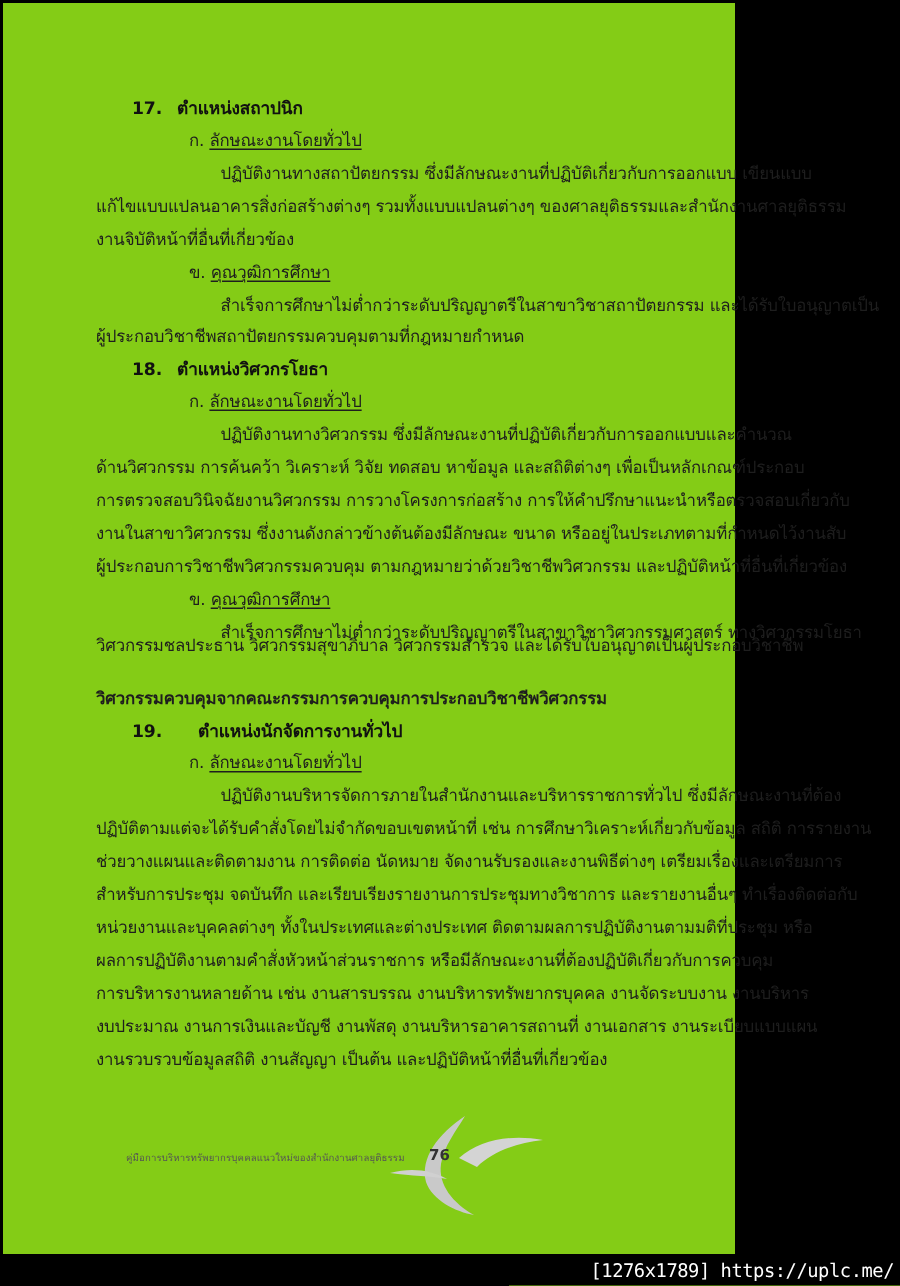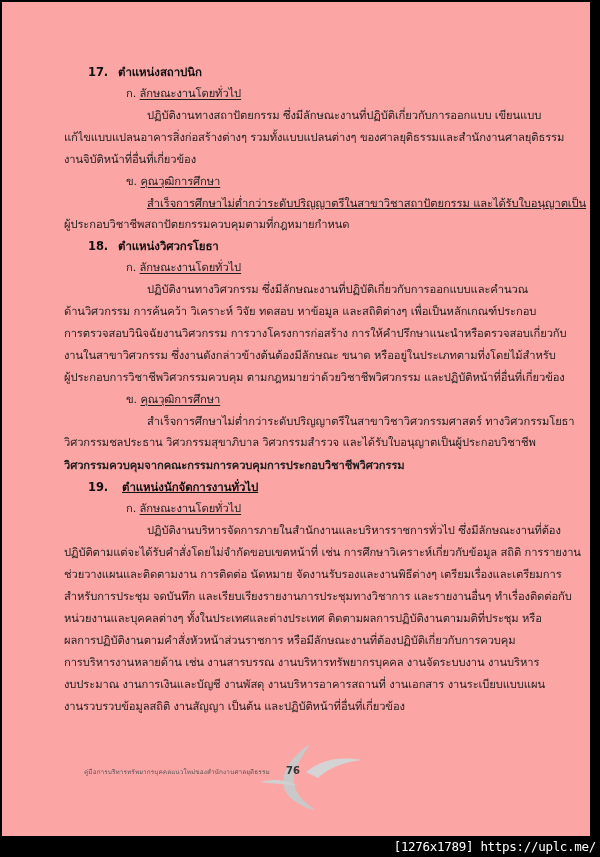--- a/index.html
+++ b/index.html
@@ -1,18 +1,18 @@
 <!DOCTYPE html>
 <html><head>
 <meta charset="utf-8">
 <style>
   html, body { margin:0; padding:0; }
   body { width:600px; height:857px; background:#000; position:relative; overflow:hidden;
          font-family:"DejaVu Sans", "Liberation Sans", sans-serif; }
-  .page { position:absolute; left:2px; top:2px; width:588px; height:834px; background:#fca5a5; }
+  .page { position:absolute; left:2px; top:2px; width:488px; height:834px; background:#84cc16; }
   .content { position:absolute; left:0; top:0; width:100%; color:#222; }
   .line { position:absolute; white-space:nowrap; font-size:11.2px; line-height:14px; color:#1e1e1e; letter-spacing:-0.1px; }
   .heading { font-weight:bold; font-size:11.5px; color:#111; }
   .u { text-decoration:underline; text-underline-offset:2px; }
   .footer-text { position:absolute; left:82px; top:765px; font-size:6.4px; color:#555; white-space:nowrap; letter-spacing:0.1px; }
   .page-number { position:absolute; left:284px; top:763px; font-size:10px; font-weight:bold; color:#333; }
   .swoosh { position:absolute; left:256px; top:740px; width:110px; height:70px; }
   .watermark { position:absolute; right:4px; bottom:3px; color:#ffffff; font-family:"DejaVu Sans Mono","Liberation Mono", monospace; font-size:12.5px; letter-spacing:-0.3px; }
 </style>
 </head>
@@ -28,46 +28,46 @@
     <div class="line" style="left:124px; top:85px;">
       <span>ก. </span><span class="u">ลักษณะงานโดยทั่วไป</span>
     </div>
     <div class="line" style="left:145px; top:107px;">ปฏิบัติงานทางสถาปัตยกรรม ซึ่งมีลักษณะงานที่ปฏิบัติเกี่ยวกับการออกแบบ เขียนแบบ</div>
     <div class="line" style="left:62px; top:129px;">แก้ไขแบบแปลนอาคารสิ่งก่อสร้างต่างๆ รวมทั้งแบบแปลนต่างๆ ของศาลยุติธรรมและสำนักงานศาลยุติธรรม</div>
     <div class="line" style="left:62px; top:151px;">งานจิบัติหน้าที่อื่นที่เกี่ยวข้อง</div>
 
     <div class="line" style="left:124px; top:173px;">
       <span>ข. </span><span class="u">คุณวุฒิการศึกษา</span>
     </div>
-    <div class="line" style="left:145px; top:195px;text-decoration:underline;">สำเร็จการศึกษาไม่ต่ำกว่าระดับปริญญาตรีในสาขาวิชาสถาปัตยกรรม และได้รับใบอนุญาตเป็น</div>
+    <div class="line" style="left:145px; top:195px;">สำเร็จการศึกษาไม่ต่ำกว่าระดับปริญญาตรีในสาขาวิชาสถาปัตยกรรม และได้รับใบอนุญาตเป็น</div>
     <div class="line" style="left:62px; top:216px;">ผู้ประกอบวิชาชีพสถาปัตยกรรมควบคุมตามที่กฎหมายกำหนด</div>
 
     <div class="line heading" style="left:86px; top:237px;">
       <span>18.</span>
       <span style="margin-left:6px;">ตำแหน่งวิศวกรโยธา</span>
     </div>
     <div class="line" style="left:124px; top:259px;">
       <span>ก. </span><span class="u">ลักษณะงานโดยทั่วไป</span>
     </div>
     <div class="line" style="left:145px; top:281px;">ปฏิบัติงานทางวิศวกรรม ซึ่งมีลักษณะงานที่ปฏิบัติเกี่ยวกับการออกแบบและคำนวณ</div>
     <div class="line" style="left:62px; top:303px;">ด้านวิศวกรรม การค้นคว้า วิเคราะห์ วิจัย ทดสอบ หาข้อมูล และสถิติต่างๆ เพื่อเป็นหลักเกณฑ์ประกอบ</div>
     <div class="line" style="left:62px; top:325px;">การตรวจสอบวินิจฉัยงานวิศวกรรม การวางโครงการก่อสร้าง การให้คำปรึกษาแนะนำหรือตรวจสอบเกี่ยวกับ</div>
-    <div class="line" style="left:62px; top:347px;">งานในสาขาวิศวกรรม ซึ่งงานดังกล่าวข้างต้นต้องมีลักษณะ ขนาด หรืออยู่ในประเภทตามที่งโดยไม้สำหรับ</div>
+    <div class="line" style="left:62px; top:347px;">งานในสาขาวิศวกรรม ซึ่งงานดังกล่าวข้างต้นต้องมีลักษณะ ขนาด หรืออยู่ในประเภทตามที่กำหนดไว้งานสับ</div>
     <div class="line" style="left:62px; top:369px;">ผู้ประกอบการวิชาชีพวิศวกรรมควบคุม ตามกฎหมายว่าด้วยวิชาชีพวิศวกรรม และปฏิบัติหน้าที่อื่นที่เกี่ยวข้อง</div>
 
     <div class="line" style="left:124px; top:391px;">
       <span>ข. </span><span class="u">คุณวุฒิการศึกษา</span>
     </div>
     <div class="line" style="left:145px; top:413px;">สำเร็จการศึกษาไม่ต่ำกว่าระดับปริญญาตรีในสาขาวิชาวิศวกรรมศาสตร์ ทางวิศวกรรมโยธา</div>
-    <div class="line" style="left:62px; top:434px;">วิศวกรรมชลประธาน วิศวกรรมสุขาภิบาล วิศวกรรมสำรวจ และได้รับใบอนุญาตเป็นผู้ประกอบวิชาชีพ</div>
+    <div class="line" style="left:62px; top:422px;">วิศวกรรมชลประธาน วิศวกรรมสุขาภิบาล วิศวกรรมสำรวจ และได้รับใบอนุญาตเป็นผู้ประกอบวิชาชีพ</div>
     <div class="line" style="left:62px; top:457px;font-weight:bold;">วิศวกรรมควบคุมจากคณะกรรมการควบคุมการประกอบวิชาชีพวิศวกรรม</div>
 
     <div class="line heading" style="left:86px; top:478px;">
       <span>19.</span>
-      <span style="margin-left:10px;text-decoration:underline;">ตำแหน่งนักจัดการงานทั่วไป</span>
+      <span style="margin-left:20px;">ตำแหน่งนักจัดการงานทั่วไป</span>
     </div>
     <div class="line" style="left:124px; top:500px;">
       <span>ก. </span><span class="u">ลักษณะงานโดยทั่วไป</span>
     </div>
     <div class="line" style="left:145px; top:522px;">ปฏิบัติงานบริหารจัดการภายในสำนักงานและบริหารราชการทั่วไป ซึ่งมีลักษณะงานที่ต้อง</div>
     <div class="line" style="left:62px; top:544px;">ปฏิบัติตามแต่จะได้รับคำสั่งโดยไม่จำกัดขอบเขตหน้าที่ เช่น การศึกษาวิเคราะห์เกี่ยวกับข้อมูล สถิติ การรายงาน</div>
     <div class="line" style="left:62px; top:566px;">ช่วยวางแผนและติดตามงาน การติดต่อ นัดหมาย จัดงานรับรองและงานพิธีต่างๆ เตรียมเรื่องและเตรียมการ</div>
     <div class="line" style="left:62px; top:588px;">สำหรับการประชุม จดบันทึก และเรียบเรียงรายงานการประชุมทางวิชาการ และรายงานอื่นๆ ทำเรื่องติดต่อกับ</div>
     <div class="line" style="left:62px; top:610px;">หน่วยงานและบุคคลต่างๆ ทั้งในประเทศและต่างประเทศ ติดตามผลการปฏิบัติงานตามมติที่ประชุม หรือ</div>
     <div class="line" style="left:62px; top:632px;">ผลการปฏิบัติงานตามคำสั่งหัวหน้าส่วนราชการ หรือมีลักษณะงานที่ต้องปฏิบัติเกี่ยวกับการควบคุม</div>

